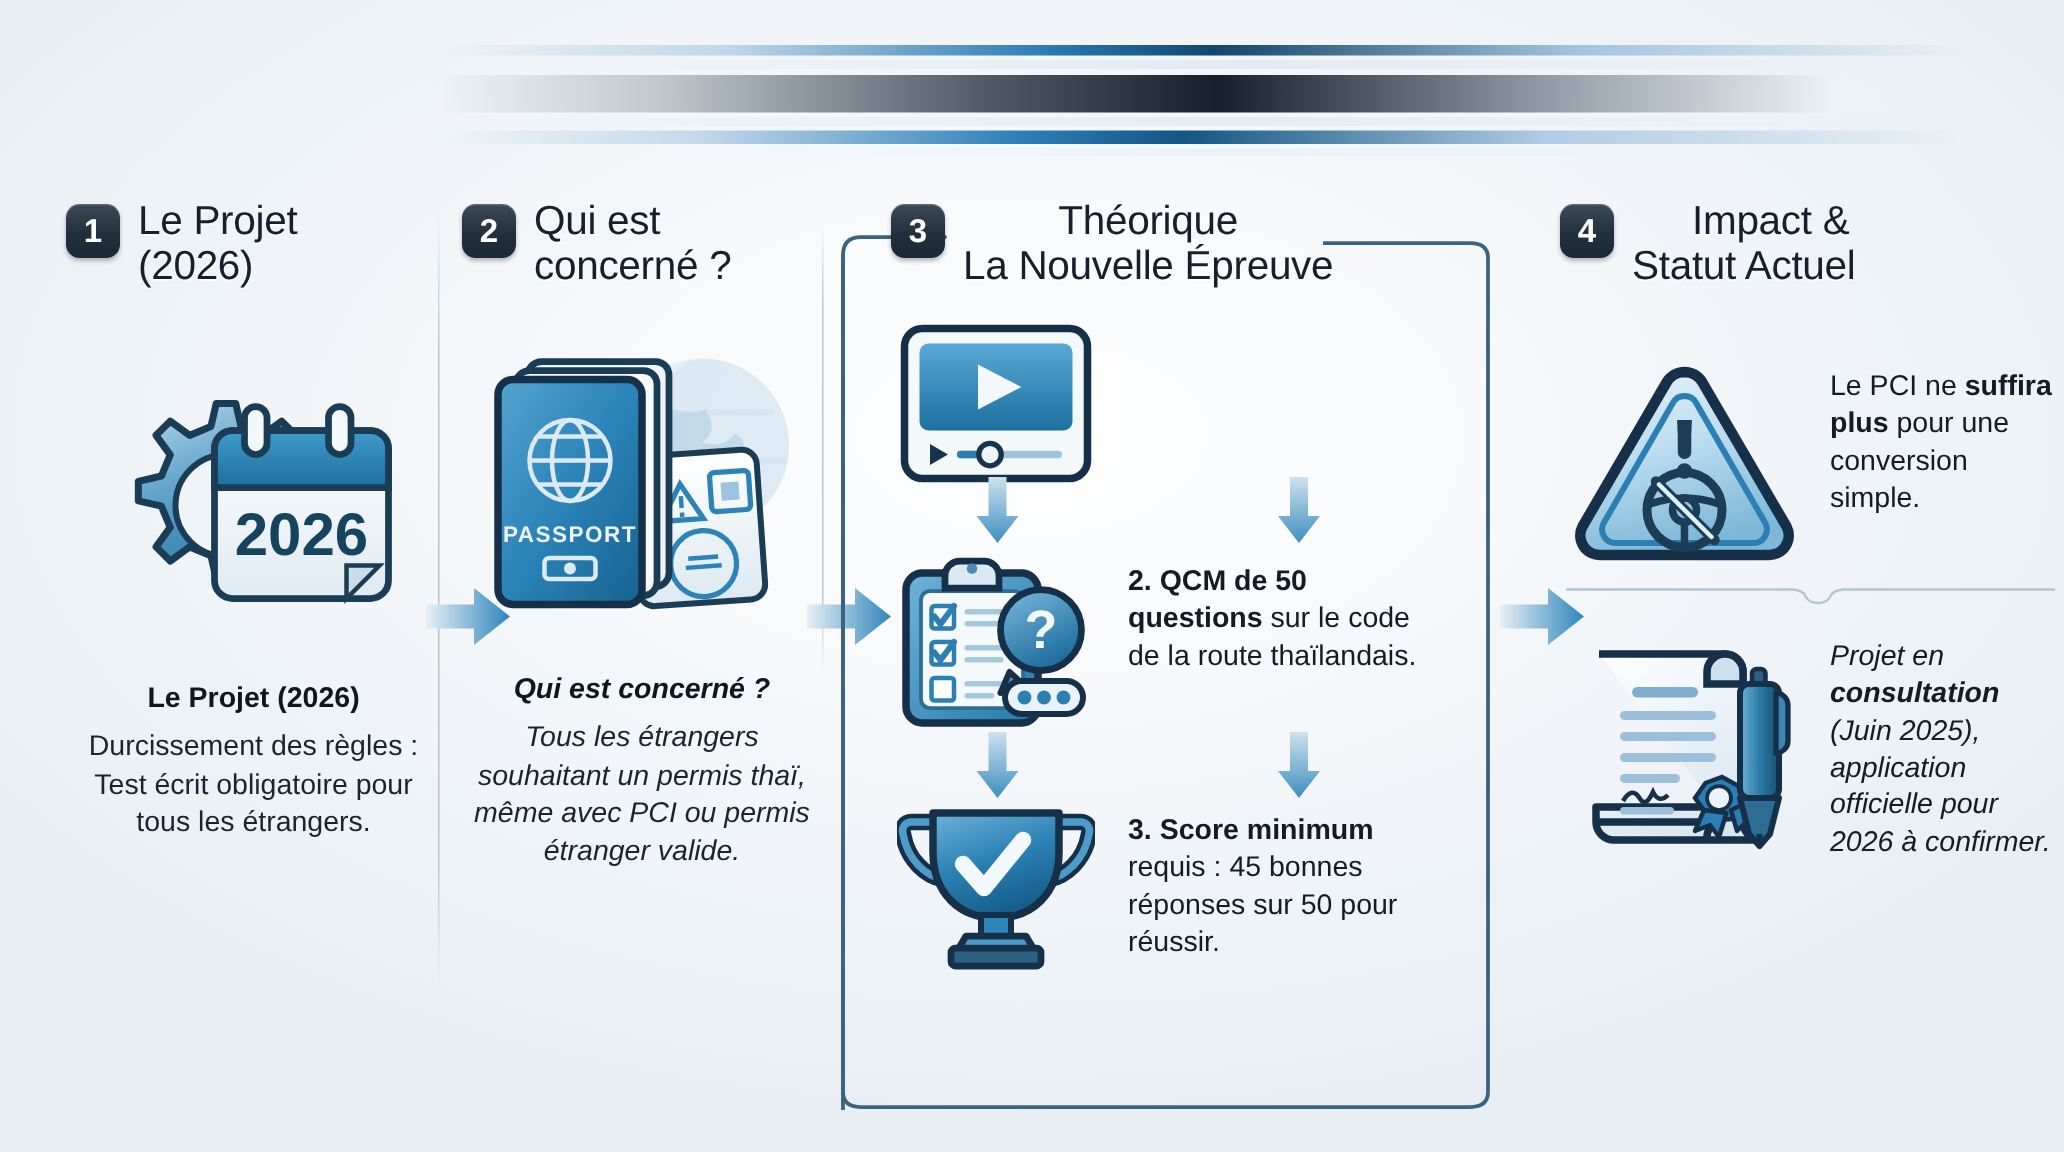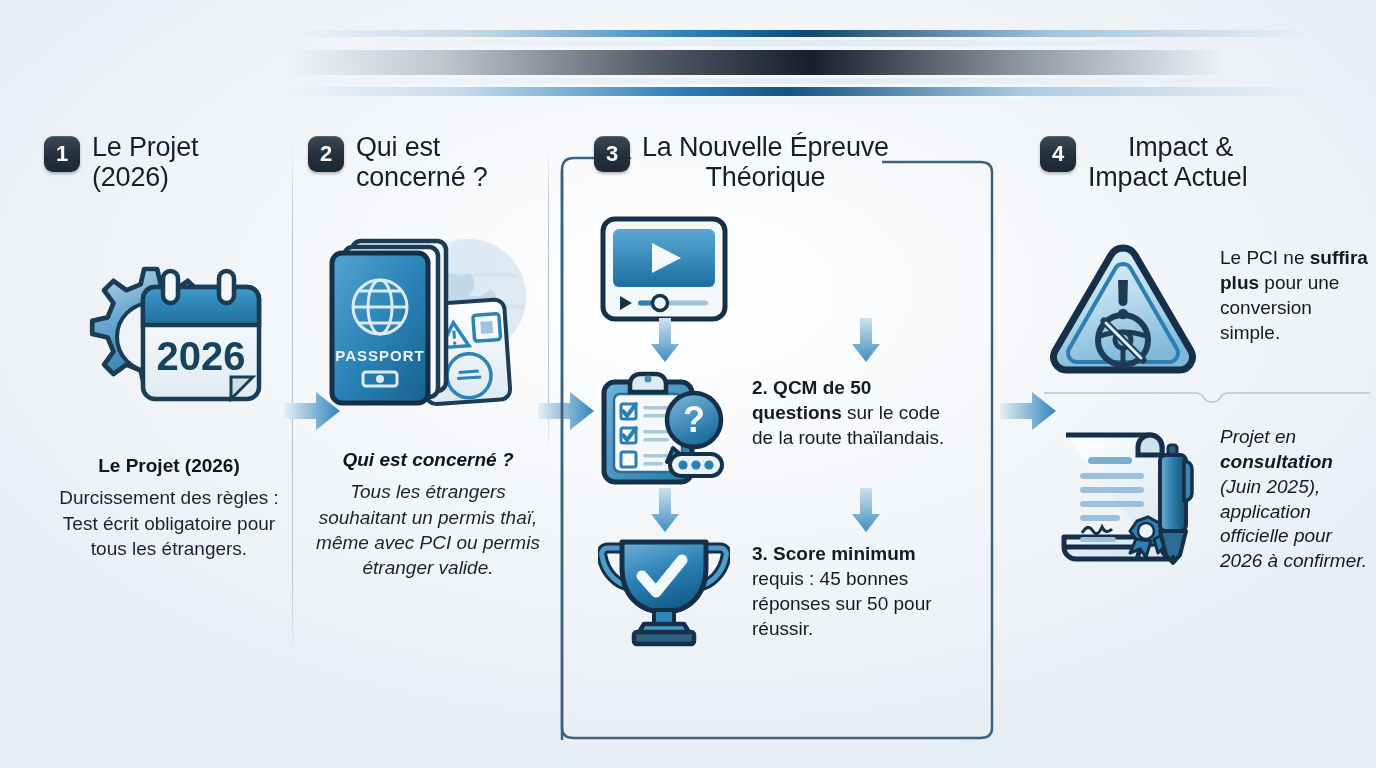--- a/index.html
+++ b/index.html
@@ -220,22 +220,22 @@
   <svg style="position:absolute;left:552px;top:140px;width:460px;height:600px;">
     <path d="M10 600 L10 30 Q10 18 22 18 L70 18" fill="none" stroke="#3b627f" stroke-width="2.5"></path>
     <path d="M62 10 L78 18 L62 26" fill="none" stroke="#3b627f" stroke-width="2.5" stroke-linecap="round" stroke-linejoin="round"></path>
     <path d="M10 30 L10 588 Q10 598 22 598 L428 598 Q440 598 440 588 L440 32 Q440 22 428 22 L330 22" fill="none" stroke="#3b627f" stroke-width="2.5"></path>
   </svg>
 
   <div class="col" style="left:594px;width:400px;">
     <div class="col-head">
       <div class="badge">3</div>
       <div class="head-title" style="text-align:left;">
+        <div style="text-align:center;">Théorique</div>
         <div>La Nouvelle Épreuve</div>
-        <div style="text-align:center;">Théorique</div>
       </div>
     </div>
 
     <div class="step" style="margin-top:22px;">
       <div class="step-ic">
         <svg width="132" height="110" viewBox="0 0 132 110">
           <defs>
               <linearGradient id="vidG" x1="0" y1="0" x2="0" y2="1">
             <stop offset="0" stop-color="#59a9d4"></stop>
                 <stop offset="1" stop-color="#1c6f9f"></stop>
@@ -363,21 +363,21 @@
         </defs>
       <path d="M0 15 L32 15 L32 4 L56 23 L32 42 L32 31 L0 31 Z" fill="url(#ar3)"></path>
     </svg>
   </div>
 
   <div class="col" style="left:1040px;width:330px;">
     <div class="col-head">
       <div class="badge">4</div>
       <div class="head-title">
         <div style="padding-left:40px;">Impact &amp;</div>
-        <div>Impact Actuel</div>
+        <div>Statut Actuel</div>
       </div>
     </div>
 
     <div class="c4row" style="margin-top:48px;">
       <div style="width:165px;display:flex;justify-content:center;">
         <svg width="150" height="135" viewBox="0 0 150 135">
           <defs>
               <linearGradient id="wrG" x1="0" y1="0" x2="0.3" y2="1">
             <stop offset="0" stop-color="#eaf4fa"></stop>
                 <stop offset=".5" stop-color="#bcdcee"></stop>

